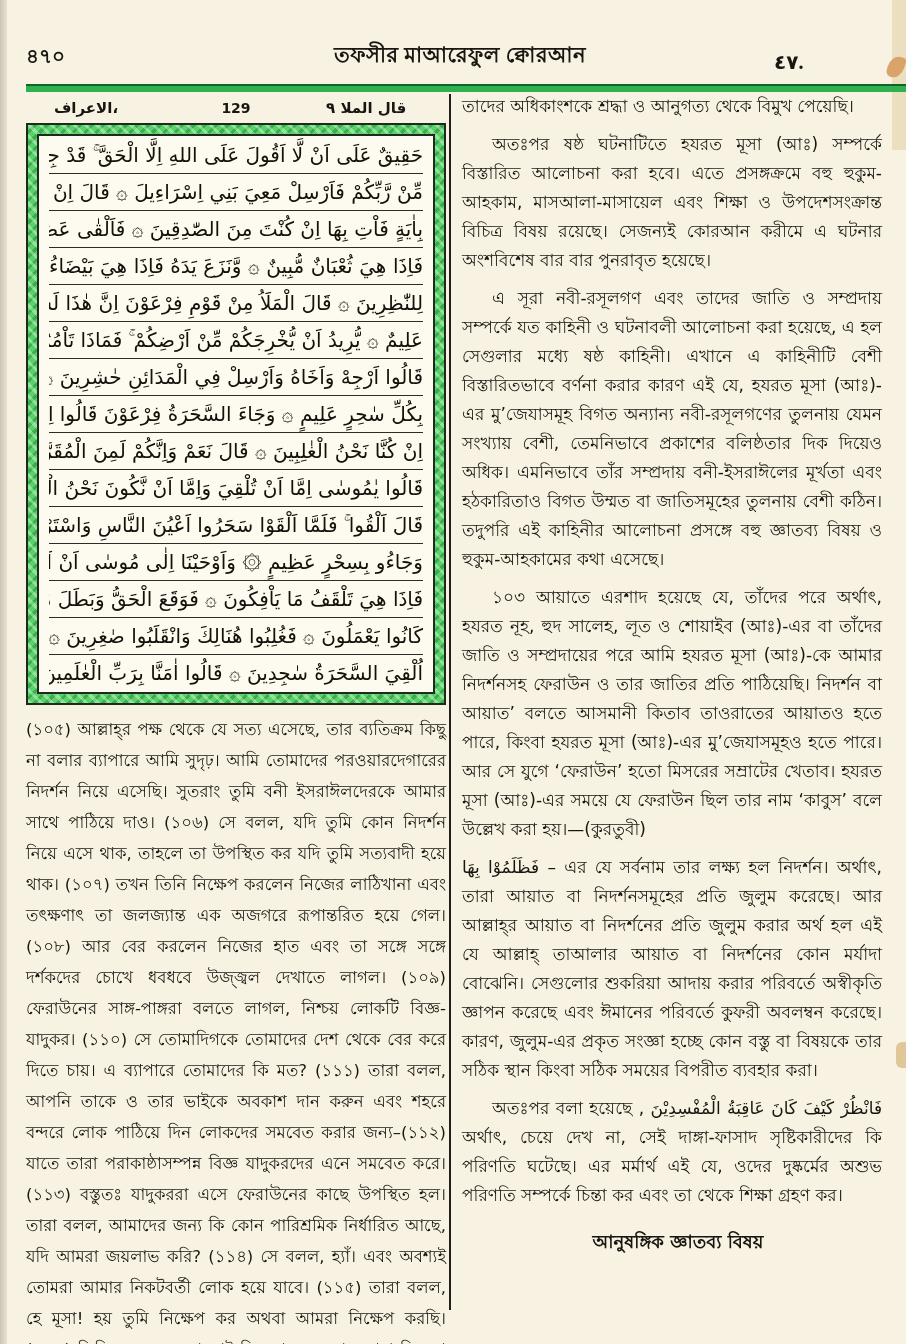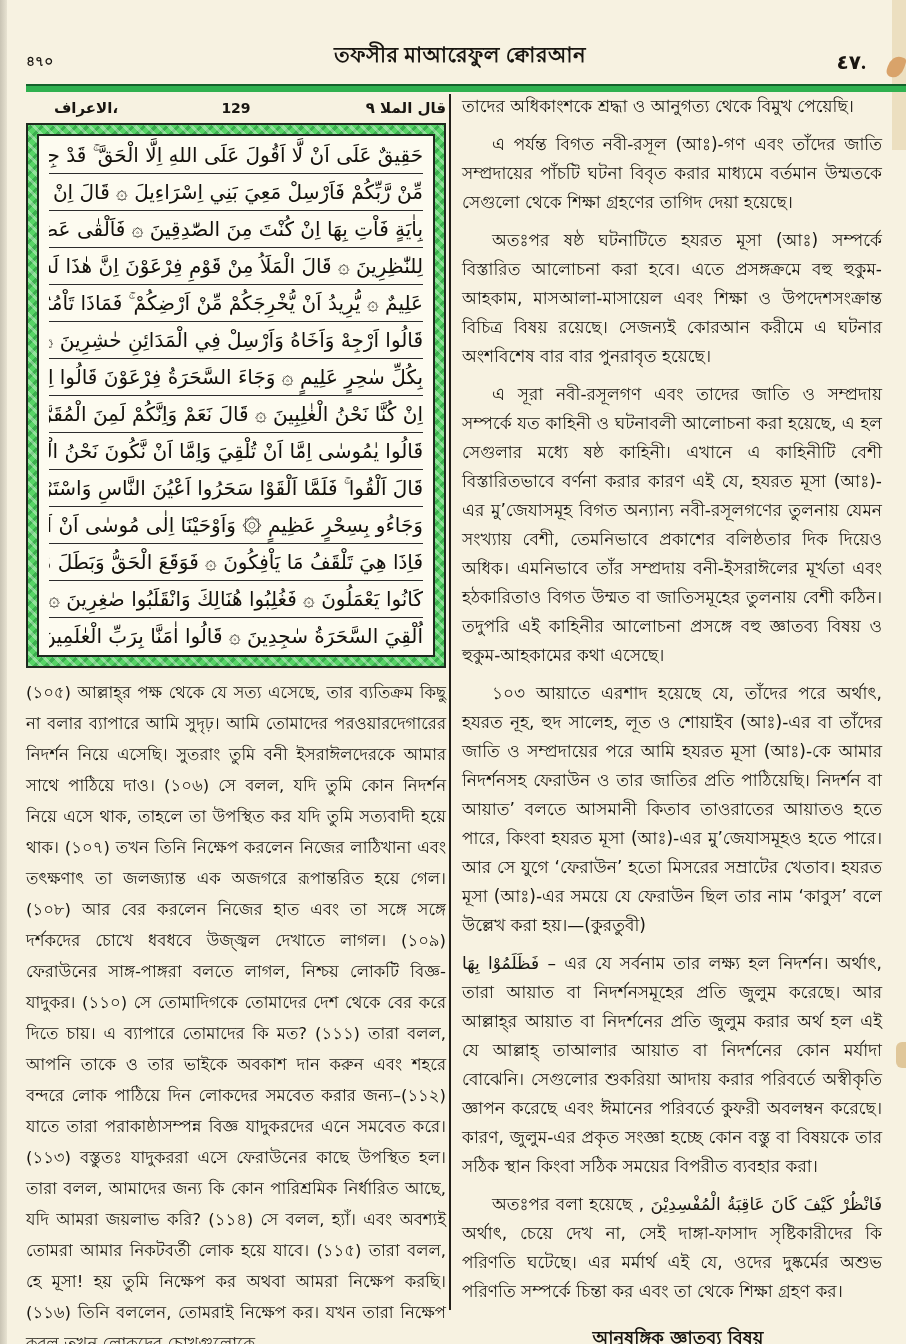--- a/index.html
+++ b/index.html
@@ -13,37 +13,37 @@
   .edge-left{position:absolute;left:0;top:0;width:7px;height:100%;
     background:linear-gradient(90deg,#c9c4b4,#e8e3d2);}
   .corner-tr{position:absolute;right:0;top:0;width:14px;height:150px;background:#ecdfc0;}
   .mark-orange{position:absolute;right:2px;top:56px;width:16px;height:22px;
     background:#d9a36a;border-radius:60% 20% 60% 30%;transform:rotate(18deg);}
   .mark-side{position:absolute;right:0;top:1042px;width:10px;height:26px;background:#e0c79a;border-radius:6px 0 0 6px;}
 
   
   .header-row{position:absolute;left:26px;top:40px;width:868px;height:34px;
     display:flex;align-items:flex-end;}
-  .pg-left{width:120px;font-size:14px;font-weight:bold;}
+  .pg-left{width:120px;font-size:20px;font-weight:bold;}
   .pg-title{flex:1;text-align:center;font-size:21px;font-weight:bold;letter-spacing:.5px;margin-top:16px;}
-  .pg-right{width:120px;text-align:right;font-size:20px;font-weight:bold;padding-right:28px;box-sizing:border-box;}
+  .pg-right{width:120px;font-size:20px;font-weight:bold;padding-right:28px;box-sizing:border-box;}
   .green-rule{position:absolute;left:26px;top:84px;width:880px;height:8px;
     background:linear-gradient(180deg,#15612b 0 2px,#2fb14f 2px 100%);}
 
   
   .left-col{position:absolute;left:26px;top:96px;width:420px;}
   .divider{position:absolute;left:449px;top:94px;height:1216px;width:2px;background:#23201a;}
   .right-col{position:absolute;left:462px;top:92px;width:432px;}
 
   
   .q-subhead{display:flex;align-items:center;height:24px;font-size:15px;font-weight:bold;
     font-family:"DejaVu Sans",sans-serif;}
   .q-subhead .sh-left{width:120px;text-align:center;}
   .q-subhead .sh-mid{flex:1;text-align:center;font-size:14px;}
-  .q-subhead .sh-right{width:120px;text-align:right;}
+  .q-subhead .sh-right{width:120px;text-align:left;}
 
   
   .quran-box{margin-top:3px;border:2px solid #1f2a1f;
     background:
       repeating-linear-gradient(45deg,rgba(255,255,255,.35) 0 3px,rgba(255,255,255,0) 3px 8px),
       repeating-linear-gradient(-45deg,rgba(14,110,40,.38) 0 3px,rgba(14,110,40,0) 3px 8px),
       #57d466;
     padding:9px;}
   .quran-inner{border:2px solid #1f2a1f;background:#fdfbf0;padding:1px 10px;}
   .qline{direction:rtl;unicode-bidi:plaintext;height:36px;line-height:36px;
@@ -82,40 +82,40 @@
   <div class="q-subhead">
     <span class="sh-left">الاعراف،</span>
     <span class="sh-mid">129</span>
     <span class="sh-right">قال الملا ٩</span>
   </div>
   <div class="quran-box">
     <div class="quran-inner">
         <div class="qline">حَقِيقٌ عَلَى اَنْ لَّا اَقُولَ عَلَى اللهِ اِلَّا الْحَقَّ ۚ قَدْ جِئْتُكُمْ بِبَيِّنَةٍ</div>
         <div class="qline">مِّنْ رَّبِّكُمْ فَاَرْسِلْ مَعِيَ بَنِي اِسْرَاءِيلَ ۞ قَالَ اِنْ كُنْتَ جِئْتَ</div>
         <div class="qline">بِاٰيَةٍ فَاْتِ بِهَا اِنْ كُنْتَ مِنَ الصّٰدِقِينَ ۞ فَاَلْقٰى عَصَاهُ</div>
+        <div class="qline">فَاِذَا هِيَ ثُعْبَانٌ مُّبِينٌ ۞ وَّنَزَعَ يَدَهُ فَاِذَا هِيَ بَيْضَاءُ</div>
         <div class="qline">لِلنّٰظِرِينَ ۞ قَالَ الْمَلَاُ مِنْ قَوْمِ فِرْعَوْنَ اِنَّ هٰذَا لَسٰحِرٌ</div>
         <div class="qline">عَلِيمٌ ۞ يُّرِيدُ اَنْ يُّخْرِجَكُمْ مِّنْ اَرْضِكُمْ ۚ فَمَاذَا تَاْمُرُونَ ۞</div>
         <div class="qline">قَالُوا اَرْجِهْ وَاَخَاهُ وَاَرْسِلْ فِي الْمَدَائِنِ حٰشِرِينَ ۞ يَاْتُوكَ</div>
         <div class="qline">بِكُلِّ سٰحِرٍ عَلِيمٍ ۞ وَجَاءَ السَّحَرَةُ فِرْعَوْنَ قَالُوا اِنَّ لَنَا لَاَجْرًا</div>
         <div class="qline">اِنْ كُنَّا نَحْنُ الْغٰلِبِينَ ۞ قَالَ نَعَمْ وَاِنَّكُمْ لَمِنَ الْمُقَرَّبِينَ ۞</div>
         <div class="qline">قَالُوا يٰمُوسٰى اِمَّا اَنْ تُلْقِيَ وَاِمَّا اَنْ نَّكُونَ نَحْنُ الْمُلْقِينَ ۞</div>
         <div class="qline">قَالَ اَلْقُوا ۚ فَلَمَّا اَلْقَوْا سَحَرُوا اَعْيُنَ النَّاسِ وَاسْتَرْهَبُوهُمْ</div>
         <div class="qline">وَجَاءُو بِسِحْرٍ عَظِيمٍ ۞ وَاَوْحَيْنَا اِلٰى مُوسٰى اَنْ اَلْقِ عَصَاكَ ۚ</div>
         <div class="qline">فَاِذَا هِيَ تَلْقَفُ مَا يَاْفِكُونَ ۞ فَوَقَعَ الْحَقُّ وَبَطَلَ مَا</div>
         <div class="qline">كَانُوا يَعْمَلُونَ ۞ فَغُلِبُوا هُنَالِكَ وَانْقَلَبُوا صٰغِرِينَ ۞ وَ</div>
         <div class="qline">اُلْقِيَ السَّحَرَةُ سٰجِدِينَ ۞ قَالُوا اٰمَنَّا بِرَبِّ الْعٰلَمِينَ ۞</div>
       </div>
   </div>
   <p class="translation"><span>(১০৫) আল্লাহ্‌র পক্ষ থেকে যে সত্য এসেছে, তার ব্যতিক্রম কিছু না বলার ব্যাপারে আমি সুদৃঢ়। আমি তোমাদের পরওয়ারদেগারের নিদর্শন নিয়ে এসেছি। সুতরাং তুমি বনী ইসরাঈলদেরকে আমার সাথে পাঠিয়ে দাও। (১০৬) সে বলল, যদি তুমি কোন নিদর্শন নিয়ে এসে থাক, তাহলে তা উপস্থিত কর যদি তুমি সত্যবাদী হয়ে থাক। (১০৭) তখন তিনি নিক্ষেপ করলেন নিজের লাঠিখানা এবং তৎক্ষণাৎ তা জলজ্যান্ত এক অজগরে রূপান্তরিত হয়ে গেল। (১০৮) আর বের করলেন নিজের হাত এবং তা সঙ্গে সঙ্গে দর্শকদের চোখে ধবধবে উজ্জ্বল দেখাতে লাগল। (১০৯) ফেরাউনের সাঙ্গ-পাঙ্গরা বলতে লাগল, নিশ্চয় লোকটি বিজ্ঞ-যাদুকর। (১১০) সে তোমাদিগকে তোমাদের দেশ থেকে বের করে দিতে চায়। এ ব্যাপারে তোমাদের কি মত? (১১১) তারা বলল, আপনি তাকে ও তার ভাইকে অবকাশ দান করুন এবং শহরে বন্দরে লোক পাঠিয়ে দিন লোকদের সমবেত করার জন্য–(১১২) যাতে তারা পরাকাষ্ঠাসম্পন্ন বিজ্ঞ যাদুকরদের এনে সমবেত করে। (১১৩) বস্তুতঃ যাদুকররা এসে ফেরাউনের কাছে উপস্থিত হল। তারা বলল, আমাদের জন্য কি কোন পারিশ্রমিক নির্ধারিত আছে, যদি আমরা জয়লাভ করি? (১১৪) সে বলল, হ্যাঁ। এবং অবশ্যই তোমরা আমার নিকটবর্তী লোক হয়ে যাবে। (১১৫) তারা বলল, হে মূসা! হয় তুমি নিক্ষেপ কর অথবা আমরা নিক্ষেপ করছি। (১১৬) তিনি বললেন, তোমরাই নিক্ষেপ কর। যখন তারা নিক্ষেপ করল তখন লোকদের চোখগুলোকে </span></p>
 </div>
 
 <div class="divider"></div>
 
 <div class="right-col">
     <p class="c-para no-indent">তাদের অধিকাংশকে শ্রদ্ধা ও আনুগত্য থেকে বিমুখ পেয়েছি।</p>
-    <p class="c-para">এ পর্যন্ত বিগত নবী-রসূল (আঃ)-গণ এবং তাঁদের জাতি সম্প্রদায়ের পাঁচটি ঘটনা বিবৃত করার মাধ্যমে বর্তমান উম্মতকে সেগুলো থেকে শিক্ষা গ্রহণের তাগিদ দেয়া হয়েছে।</p>
     <p class="c-para">অতঃপর ষষ্ঠ ঘটনাটিতে হযরত মূসা (আঃ) সম্পর্কে বিস্তারিত আলোচনা করা হবে। এতে প্রসঙ্গক্রমে বহু হুকুম-আহকাম, মাসআলা-মাসায়েল এবং শিক্ষা ও উপদেশসংক্রান্ত বিচিত্র বিষয় রয়েছে। সেজন্যই কোরআন করীমে এ ঘটনার অংশবিশেষ বার বার পুনরাবৃত হয়েছে।</p>
     <p class="c-para">এ সূরা নবী-রসূলগণ এবং তাদের জাতি ও সম্প্রদায় সম্পর্কে যত কাহিনী ও ঘটনাবলী আলোচনা করা হয়েছে, এ হল সেগুলার মধ্যে ষষ্ঠ কাহিনী। এখানে এ কাহিনীটি বেশী বিস্তারিতভাবে বর্ণনা করার কারণ এই যে, হযরত মূসা (আঃ)-এর মু’জেযাসমূহ বিগত অন্যান্য নবী-রসূলগণের তুলনায় যেমন সংখ্যায় বেশী, তেমনিভাবে প্রকাশের বলিষ্ঠতার দিক দিয়েও অধিক। এমনিভাবে তাঁর সম্প্রদায় বনী-ইসরাঈলের মূর্খতা এবং হঠকারিতাও বিগত উম্মত বা জাতিসমূহের তুলনায় বেশী কঠিন। তদুপরি এই কাহিনীর আলোচনা প্রসঙ্গে বহু জ্ঞাতব্য বিষয় ও হুকুম-আহকামের কথা এসেছে।</p>
     <p class="c-para">১০৩ আয়াতে এরশাদ হয়েছে যে, তাঁদের পরে অর্থাৎ, হযরত নূহ, হুদ সালেহ, লূত ও শোয়াইব (আঃ)-এর বা তাঁদের জাতি ও সম্প্রদায়ের পরে আমি হযরত মূসা (আঃ)-কে আমার নিদর্শনসহ ফেরাউন ও তার জাতির প্রতি পাঠিয়েছি। নিদর্শন বা আয়াত’ বলতে আসমানী কিতাব তাওরাতের আয়াতও হতে পারে, কিংবা হযরত মূসা (আঃ)-এর মু’জেযাসমূহও হতে পারে। আর সে যুগে ‘ফেরাউন’ হতো মিসরের সম্রাটের খেতাব। হযরত মূসা (আঃ)-এর সময়ে যে ফেরাউন ছিল তার নাম ‘কাবুস’ বলে উল্লেখ করা হয়।—(কুরতুবী)</p>
     <p class="c-para no-indent">فَظَلَمُوْا بِهَا  – এর যে সর্বনাম তার লক্ষ্য হল নিদর্শন। অর্থাৎ, তারা আয়াত বা নিদর্শনসমূহের প্রতি জুলুম করেছে। আর আল্লাহ্‌র আয়াত বা নিদর্শনের প্রতি জুলুম করার অর্থ হল এই যে আল্লাহ্‌ তাআলার আয়াত বা নিদর্শনের কোন মর্যাদা বোঝেনি। সেগুলোর শুকরিয়া আদায় করার পরিবর্তে অস্বীকৃতি জ্ঞাপন করেছে এবং ঈমানের পরিবর্তে কুফরী অবলম্বন করেছে। কারণ, জুলুম-এর প্রকৃত সংজ্ঞা হচ্ছে কোন বস্তু বা বিষয়কে তার সঠিক স্থান কিংবা সঠিক সময়ের বিপরীত ব্যবহার করা।</p>
     <p class="c-para">অতঃপর বলা হয়েছে ,  فَانْظُرْ كَيْفَ كَانَ عَاقِبَةُ الْمُفْسِدِيْنَ  অর্থাৎ, চেয়ে দেখ না, সেই দাঙ্গা-ফাসাদ সৃষ্টিকারীদের কি পরিণতি ঘটেছে। এর মর্মার্থ এই যে, ওদের দুষ্কর্মের অশুভ পরিণতি সম্পর্কে চিন্তা কর এবং তা থেকে শিক্ষা গ্রহণ কর।</p>
     <h3 class="c-heading">আনুষঙ্গিক জ্ঞাতব্য বিষয়</h3>
   </div>
 
 </body></html>

